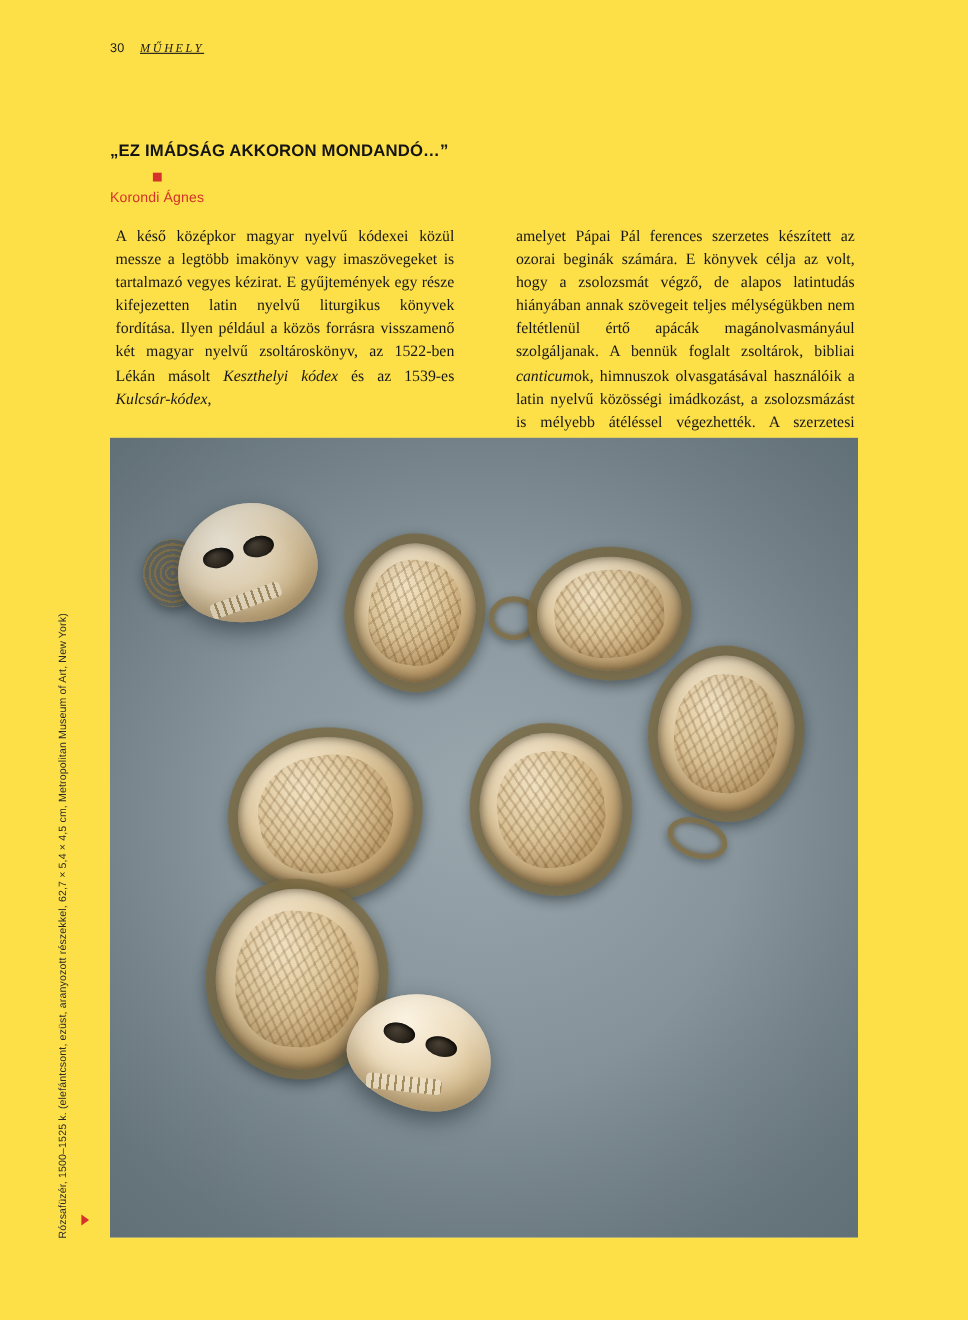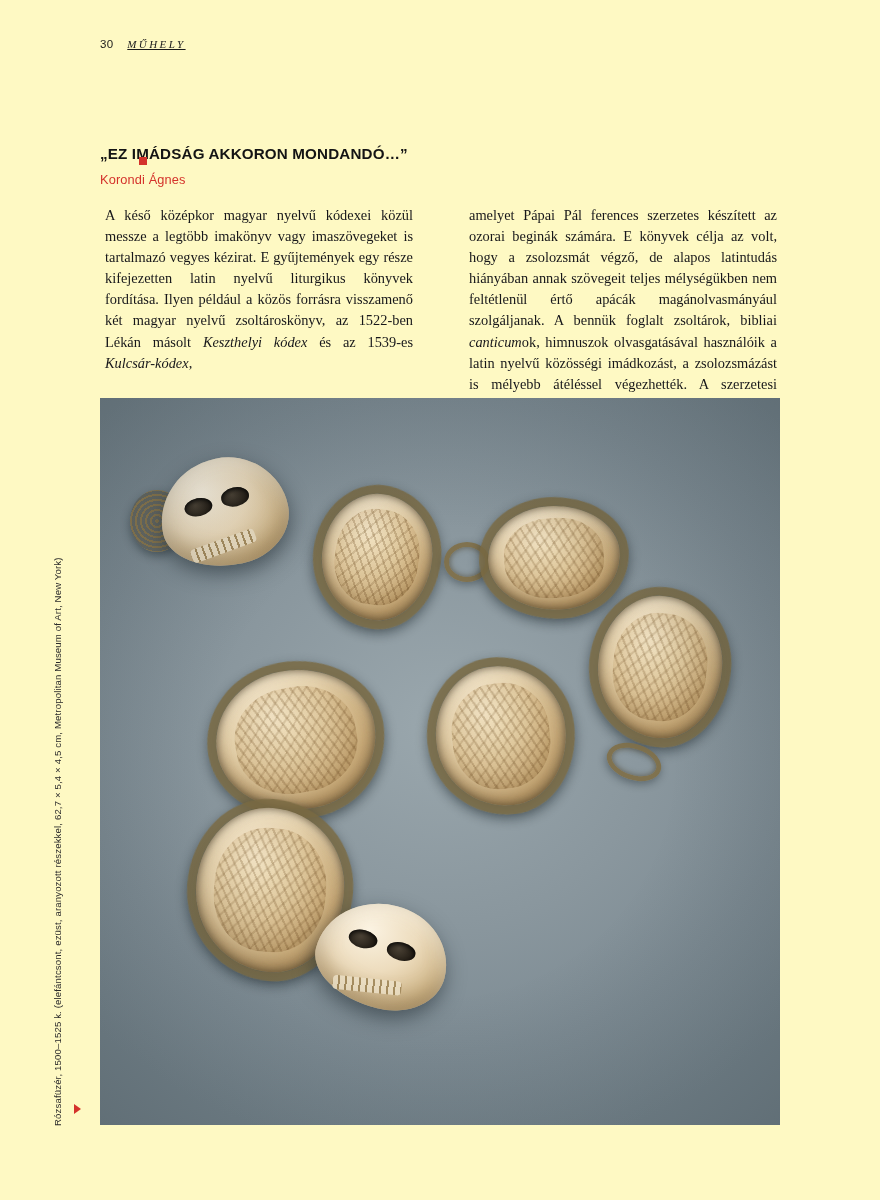--- a/index.html
+++ b/index.html
@@ -13,21 +13,21 @@
     height: 1200px;
     position: relative;
     font-family: "Liberation Serif", serif;
     color: #1a1a1a;
     overflow: hidden;
   }
 
   .page {
     position: absolute;
     inset: 0;
-    background: #fef9c3;
+    background: #fde047;
   }
 
   
   .running-head {
     position: absolute;
     left: 100px;
     top: 38px;
     display: flex;
     align-items: baseline;
     gap: 14px;
@@ -45,21 +45,21 @@
     letter-spacing: 0.22em;
     color: #1a1a1a;
     text-transform: uppercase;
     text-decoration: underline;
   }
 
   
   .article-title {
     position: absolute;
     left: 100px;
-    top: 144px;
+    top: 128px;
     width: 330px;
     font-family: "Liberation Sans", sans-serif;
     font-weight: bold;
     font-size: 15.2px;
     letter-spacing: 0.01em;
     color: #141414;
     line-height: 1.25;
   }
   .byline {
     position: absolute;

